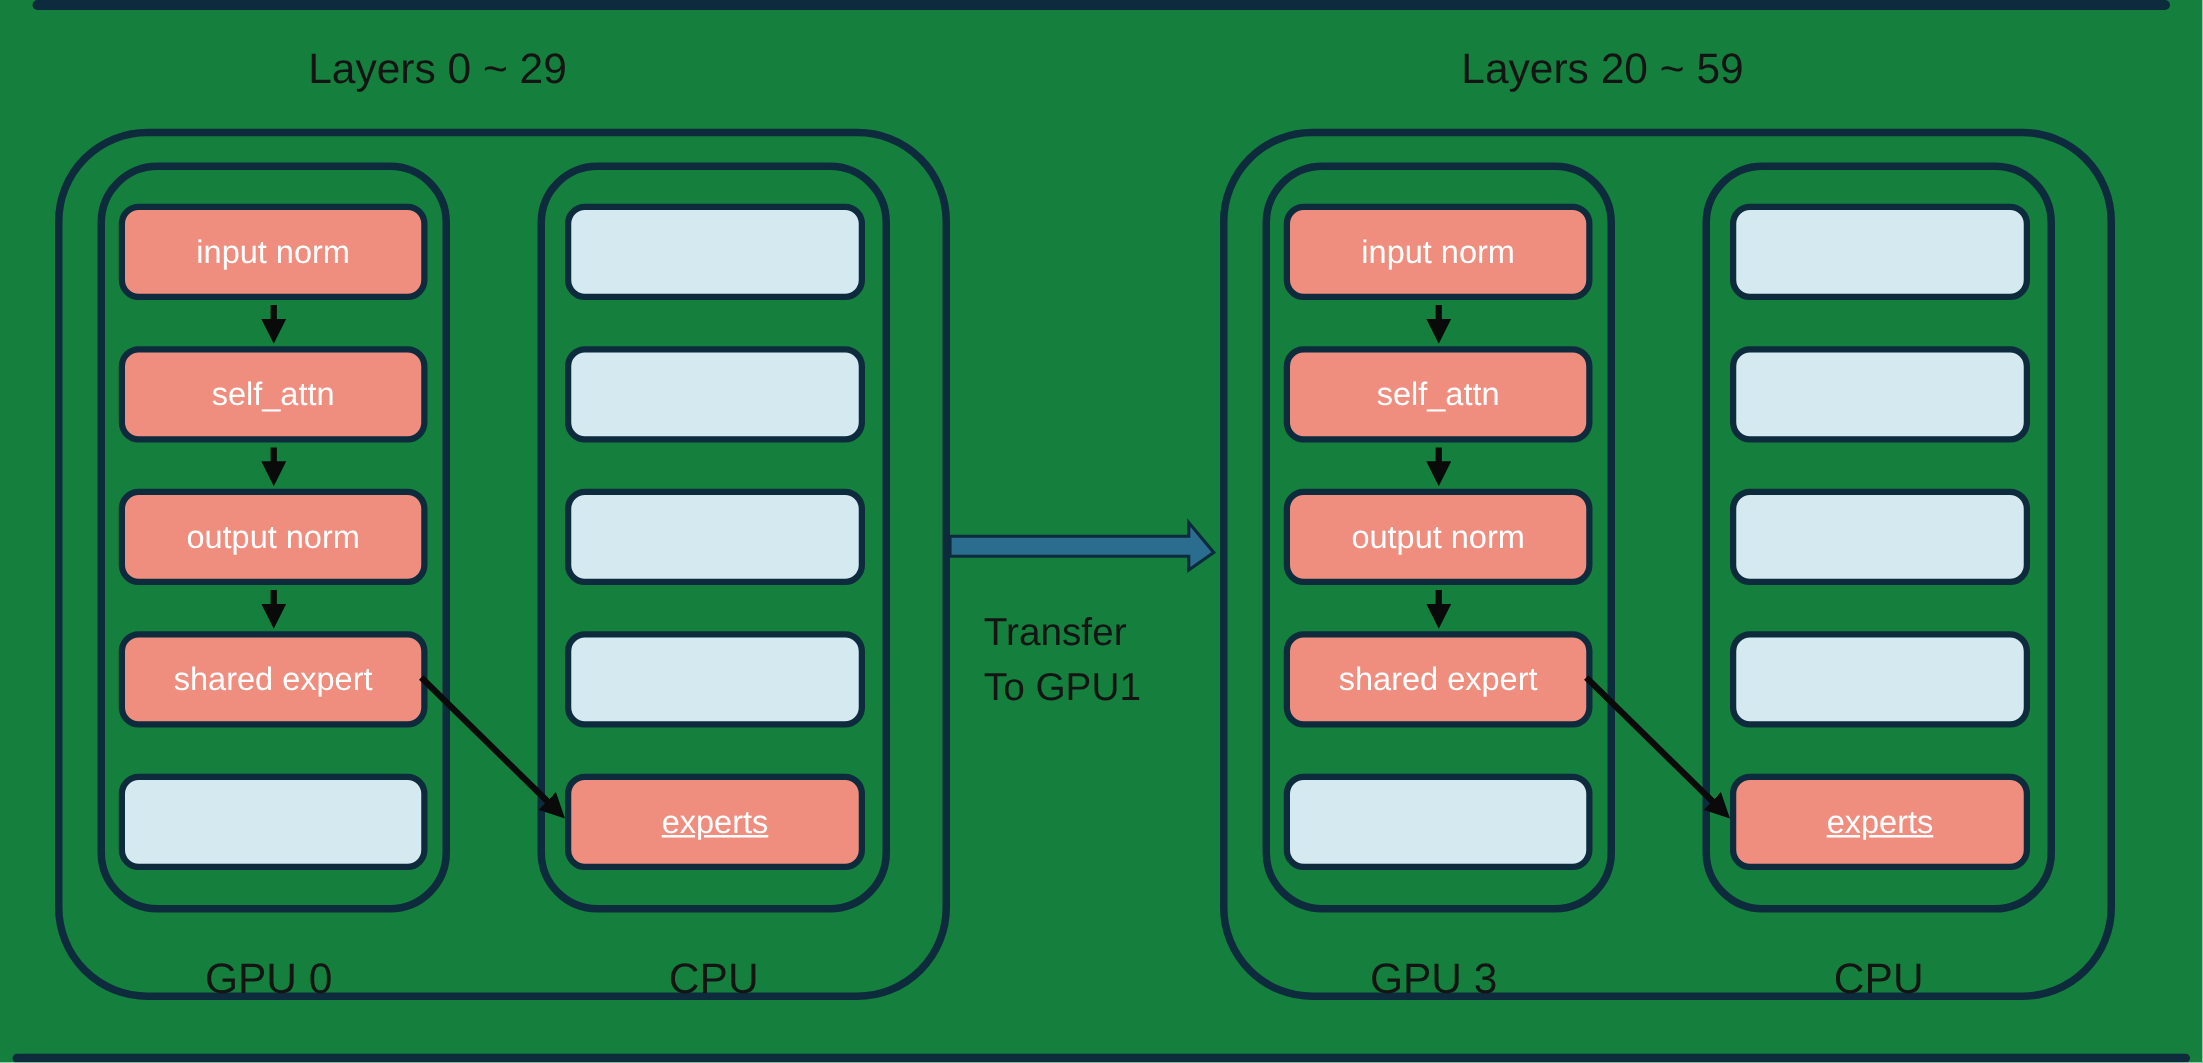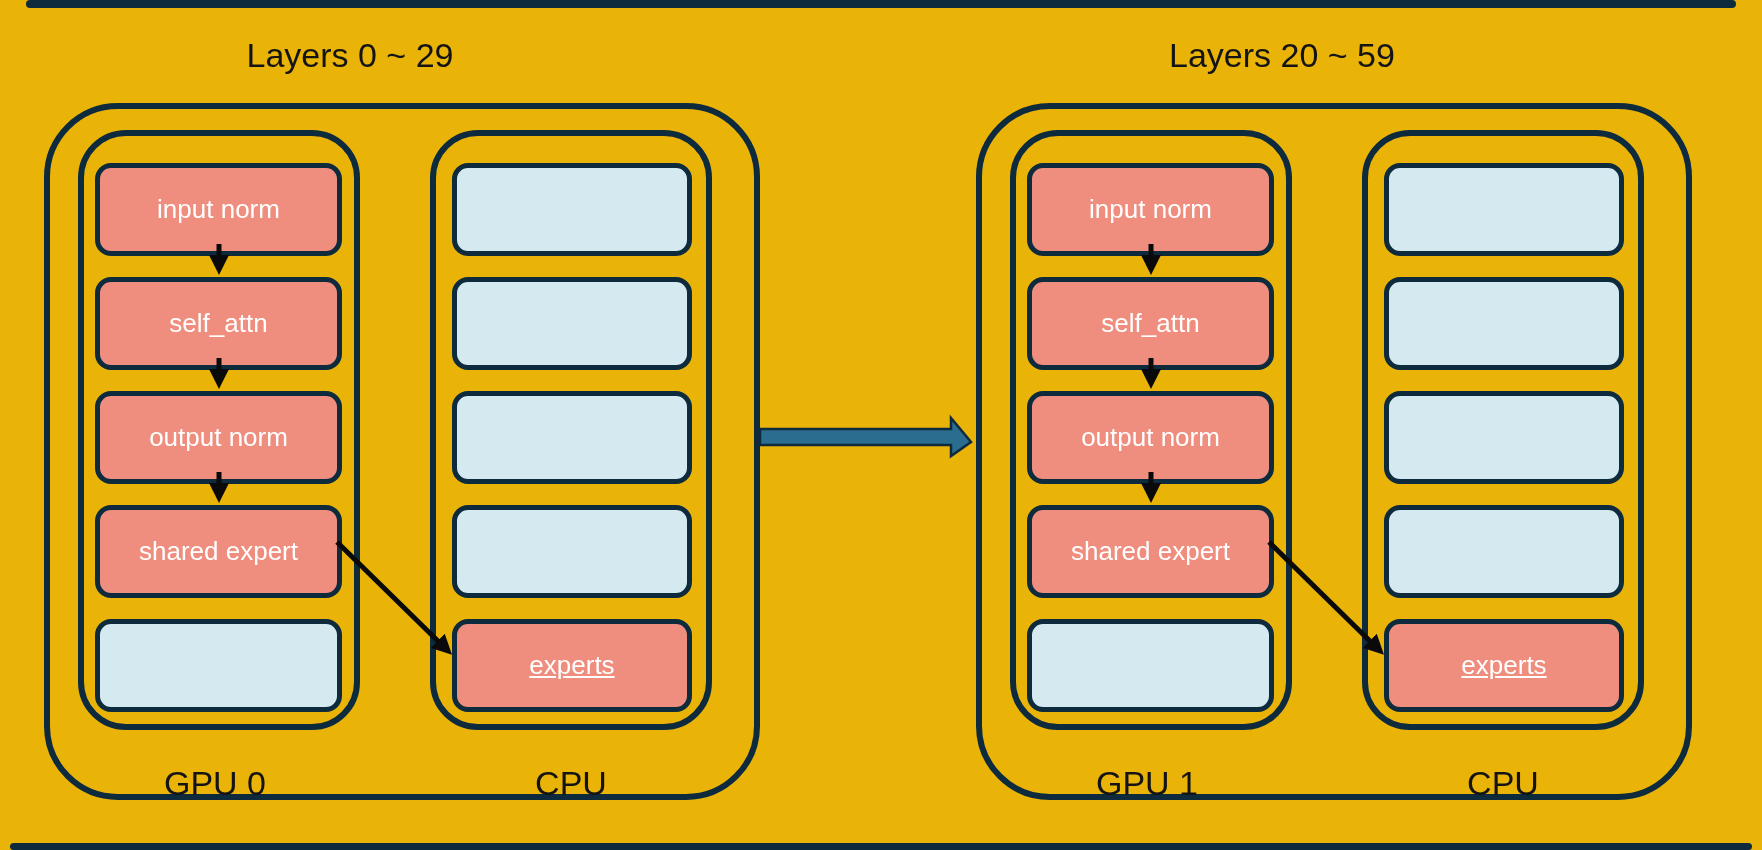--- a/index.html
+++ b/index.html
@@ -1,40 +1,40 @@
 <!DOCTYPE html>
 <html><head>
 <meta charset="utf-8">
 <style>
   html,body{margin:0;padding:0;background:#ffffff;}
   .canvas{
     position:relative;
     width:1762px;height:850px;
-    background:#eab308;
+    background:#15803d;
     font-family:"Liberation Sans", sans-serif;
     overflow:hidden;
   }
   .edge-bar{
     position:absolute;left:26px;right:26px;height:8px;
     background:#0d2b3d;border-radius:6px;
   }
   .edge-bar.top{top:0;}
   .edge-bar.bottom{bottom:0;left:10px;right:10px;height:7px;}
   .outer-box{
     position:absolute;top:103px;width:716px;height:697px;
     border:6px solid #0d2b3d;border-radius:74px;
     box-sizing:border-box;background:transparent;
   }
   .inner-box{
     position:absolute;top:130px;width:282px;height:600px;
     border:6px solid #0d2b3d;border-radius:48px;
     box-sizing:border-box;background:transparent;
   }
   .slot{
-    position:absolute;height:93px;
+    position:absolute;height:77px;
     border:5px solid #0d2b3d;border-radius:16px;
     box-sizing:border-box;
     display:flex;align-items:center;justify-content:center;
     font-size:26px;color:#ffffff;white-space:nowrap;
   }
   .slot.salmon{background:#ef8e7e;}
   .slot.blue{background:#d5e9f1;}
   .gpu-col-slot{width:247px;}
   .cpu-col-slot{width:240px;text-decoration:underline;}
   .group-title{
@@ -91,23 +91,27 @@
   <div class="slot salmon gpu-col-slot" style="left:1027px;top:391px;">output norm</div>
   <div class="slot salmon gpu-col-slot" style="left:1027px;top:505px;">shared expert</div>
   <div class="slot blue gpu-col-slot" style="left:1027px;top:619px;"></div>
 
   <div class="slot blue cpu-col-slot" style="left:1384px;top:163px;"></div>
   <div class="slot blue cpu-col-slot" style="left:1384px;top:277px;"></div>
   <div class="slot blue cpu-col-slot" style="left:1384px;top:391px;"></div>
   <div class="slot blue cpu-col-slot" style="left:1384px;top:505px;"></div>
   <div class="slot salmon cpu-col-slot" style="left:1384px;top:619px;">experts</div>
 
-  <div class="unit-label" style="left:1002px;width:290px;">GPU 1</div>
+  <div class="unit-label" style="left:1002px;width:290px;">GPU 3</div>
   <div class="unit-label" style="left:1362px;width:282px;">CPU</div>
 
+  <div class="transfer-label">
+    <div>Transfer</div>
+    <div>To GPU1</div>
+  </div>
 
   <svg class="overlay" width="1762" height="850" viewBox="0 0 1762 850">
     <defs>
       <marker id="ah" viewBox="0 0 10 10" refX="3" refY="5" markerWidth="4" markerHeight="4" orient="auto-start-reverse">
         <path d="M0,0 L10,5 L0,10 z" fill="#0a0a0a"></path>
       </marker>
     </defs>
 
     <line x1="219" y1="244" x2="219" y2="261" stroke="#0a0a0a" stroke-width="5" marker-end="url(#ah)"></line>
     <line x1="219" y1="358" x2="219" y2="375" stroke="#0a0a0a" stroke-width="5" marker-end="url(#ah)"></line>

